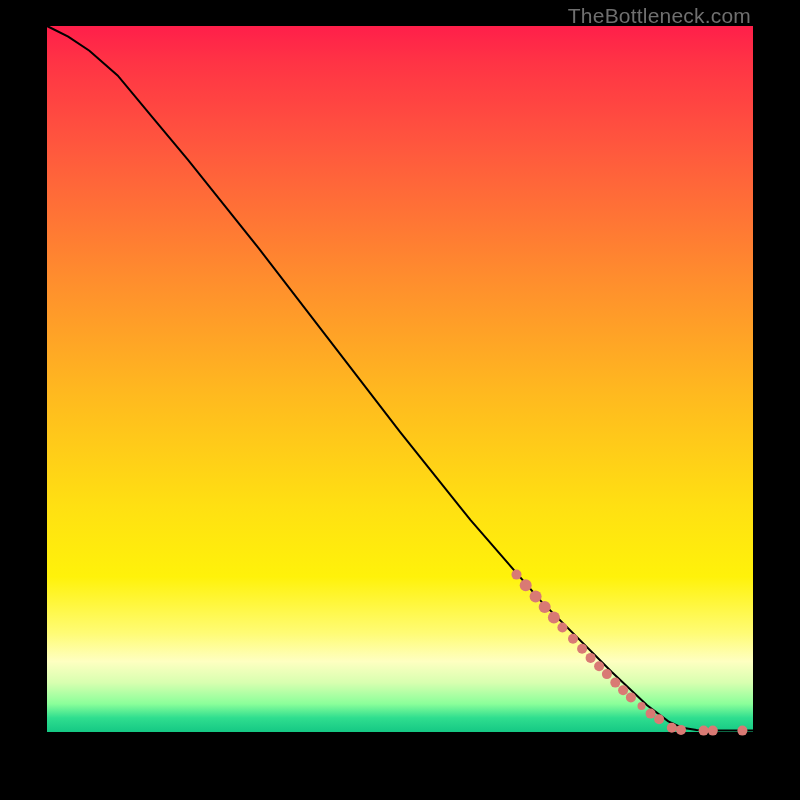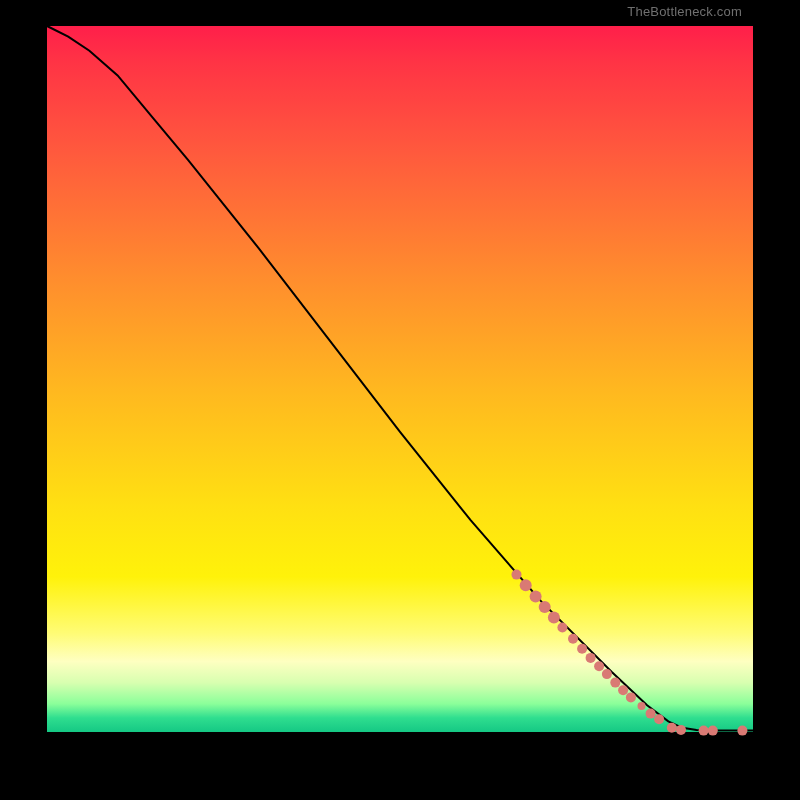--- a/index.html
+++ b/index.html
@@ -29,23 +29,23 @@
       #feffc1 90%,
       #d8ffb0 93%,
       #8bff9a 96%,
       #2fde8f 98%,
       #15c884 100%
     );
   }
   .watermark {
     position: absolute;
     top: 4px;
-    right: 58px;
+    right: 49px;
     color: #6f6f6f;
-    font-size: 13px;
+    font-size: 21px;
     font-weight: 500;
     letter-spacing: 0.2px;
     user-select: none;
   }
   svg.curve {
     position: absolute;
     left: 0;
     top: 0;
     width: 706px;
     height: 706px;

